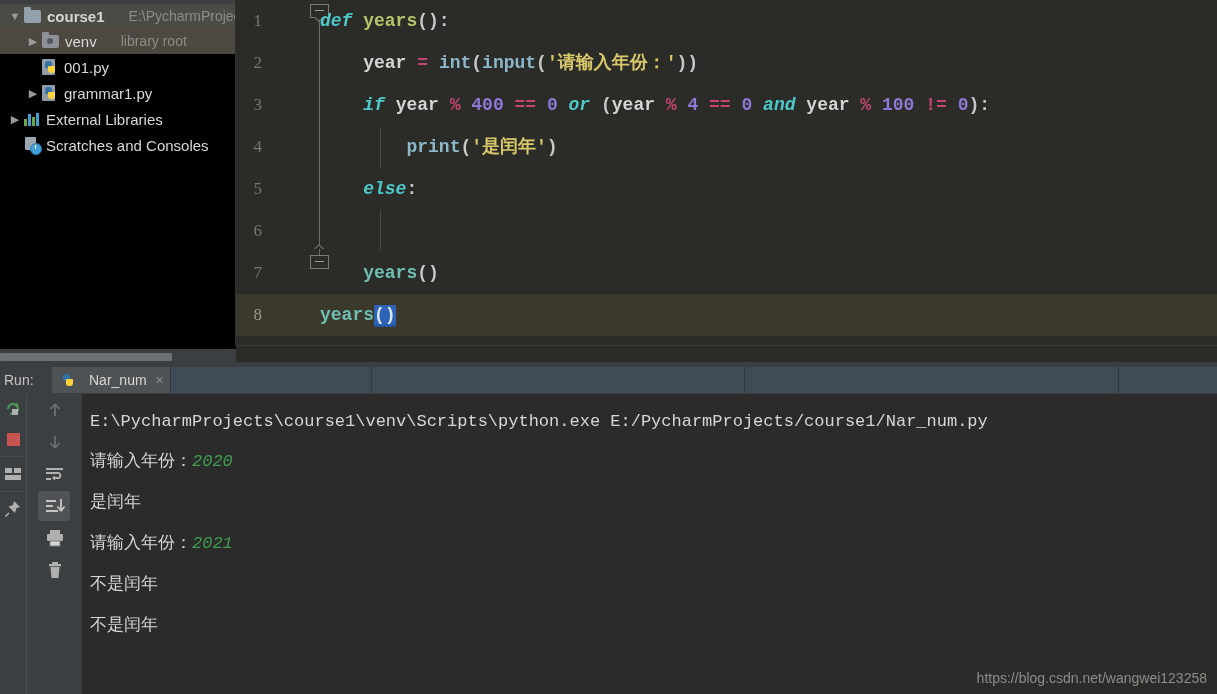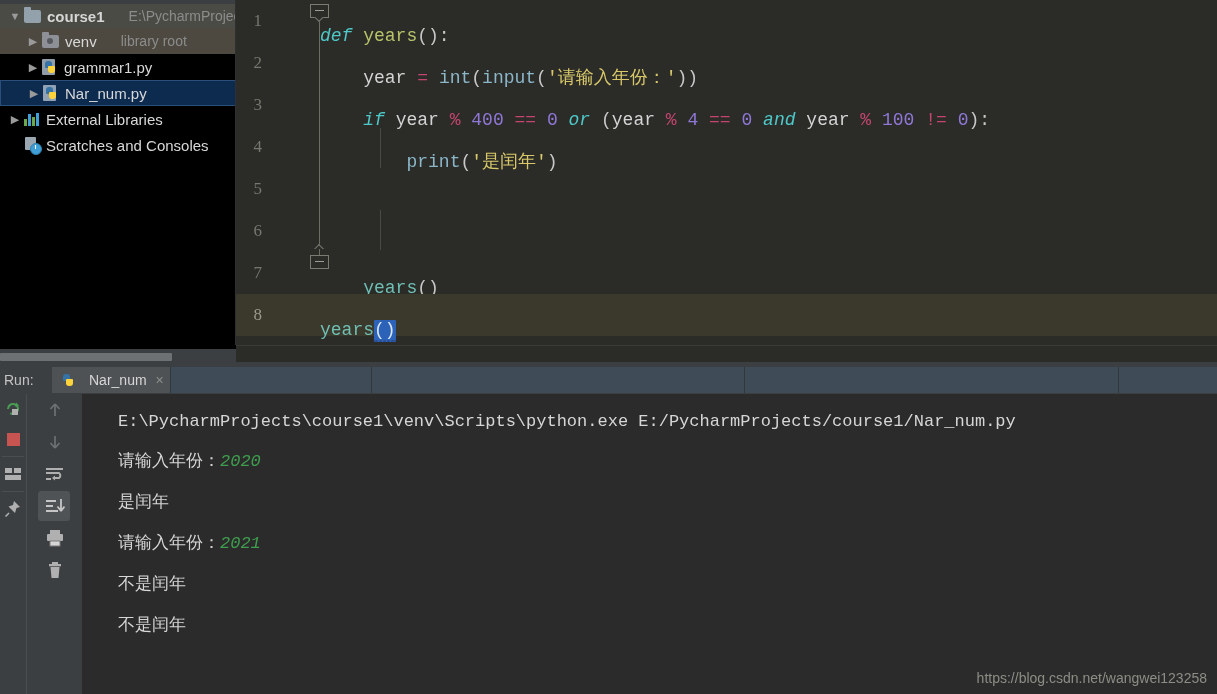--- a/index.html
+++ b/index.html
@@ -73,21 +73,21 @@
     position:absolute;left:0;top:0;width:84px;height:345px;background:#2b2b28;
   }
   .code-line{
     position:relative;height:42px;line-height:42px;white-space:pre;
     font-family:"Liberation Mono","DejaVu Sans Mono",monospace;font-size:18px;
   }
   .code-line .num{
     position:absolute;left:0;top:0;width:26px;text-align:right;
     color:#77776f;font-size:17px;font-family:"Liberation Serif",serif;
   }
-  .code-line .txt{position:absolute;left:84px;top:15px;}
+  .code-line .txt{position:absolute;left:84px;top:0;font-weight:bold;}
   .code-line.cur{background:#3b382c;}
   .code-line.cur .num{color:#9a9a8c;}
 
   
   .indent-guide{position:absolute;width:1px;background:#4a4a44;}
 
   
   .fold{
     position:absolute;left:74px;width:21px;height:21px;
   }
@@ -157,21 +157,21 @@
   .tb-btn2.active .hl{position:absolute;left:11px;top:1px;width:32px;height:30px;background:#4f5355;border-radius:3px;}
   .tb-sep{width:22px;height:1px;background:#4b4e50;margin:2px 2px;}
 
   .console{
     position:absolute;left:84px;top:0;right:0;bottom:0;background:#2b2b2b;
     padding:9px 0 0 6px;box-sizing:border-box;overflow:hidden;
   }
   .cline{
     height:41px;line-height:41px;white-space:pre;
     font-family:"Liberation Mono","DejaVu Sans Mono",monospace;
-    font-size:17px;color:#d6d6d6;margin-left:28px;
+    font-size:17px;color:#d6d6d6;
   }
   .cline.first{height:38px;line-height:38px;}
   .cin{color:#3e9e4e;font-style:italic;}
 
   .watermark{
     position:absolute;right:10px;bottom:8px;font-size:14px;color:#8d8d86;
     font-family:"Liberation Sans",sans-serif;
     text-align:right;
   }
 
@@ -192,38 +192,38 @@
           <span class="arrow down ind1"></span>
           <span class="ic ic-folder"></span>
           <span class="lbl-bold">course1</span>
           <span class="lbl-dim">E:\PycharmProjec</span>
         </div>
         <div class="tree-row r-venv">
           <span class="arrow right ind2"></span>
           <span class="ic ic-folder-venv"></span>
           <span class="lbl-white">venv</span>
           <span class="lbl-dim">library root</span>
+        </div>
+        <div class="tree-row ">
+          <span class="arrow blank ind2"></span>
+          <span class="ic ic-py">
+            <span class="pg"></span>
+            <span class="pb"></span>
+            <span class="py2"></span>
+          </span>
+          <span class="lbl-white">001.py</span>
         </div>
         <div class="tree-row ">
           <span class="arrow right ind2"></span>
           <span class="ic ic-py">
             <span class="pg"></span>
             <span class="pb"></span>
             <span class="py2"></span>
           </span>
           <span class="lbl-white">grammar1.py</span>
-        </div>
-        <div class="tree-row r-sel">
-          <span class="arrow right ind2"></span>
-          <span class="ic ic-py">
-            <span class="pg"></span>
-            <span class="pb"></span>
-            <span class="py2"></span>
-          </span>
-          <span class="lbl-white">Nar_num.py</span>
         </div>
         <div class="tree-row ">
           <span class="arrow right ind1"></span>
           <span class="ic ic-libs">
             <i style="height:7px"></i>
             <i style="height:12px;background:#3f9fd6"></i>
             <i style="height:9px"></i>
             <i style="height:13px;background:#3f9fd6"></i>
           </span>
           <span class="lbl-white">External Libraries</span>
@@ -256,21 +256,21 @@
         <div class="tip"></div>
     </div>
 
     <div class="indent-guide" style="left:144px;top:128px;height:40px;"></div>
     <div class="indent-guide" style="left:144px;top:210px;height:40px;"></div>
     <div id="code-host" style="position:absolute;left:0;top:0;width:981px;">
         <div class="code-line"><span class="num">1</span><span class="txt"><span class="kw">def</span><span class="punc"> </span><span class="fn">years</span><span class="punc">()</span><span class="punc">:</span></span></div>
         <div class="code-line"><span class="num">2</span><span class="txt"><span class="punc">    </span><span class="ident">year</span><span class="punc"> </span><span class="op">=</span><span class="punc"> </span><span class="builtin">int</span><span class="punc">(</span><span class="builtin">input</span><span class="punc">(</span><span class="str">'请输入年份：'</span><span class="punc">))</span></span></div>
         <div class="code-line"><span class="num">3</span><span class="txt"><span class="punc">    </span><span class="kw">if</span><span class="punc"> </span><span class="ident">year</span><span class="punc"> </span><span class="op">%</span><span class="punc"> </span><span class="num-lit">400</span><span class="punc"> </span><span class="op">==</span><span class="punc"> </span><span class="num-lit">0</span><span class="punc"> </span><span class="kw">or</span><span class="punc"> (</span><span class="ident">year</span><span class="punc"> </span><span class="op">%</span><span class="punc"> </span><span class="num-lit">4</span><span class="punc"> </span><span class="op">==</span><span class="punc"> </span><span class="num-lit">0</span><span class="punc"> </span><span class="kw">and</span><span class="punc"> </span><span class="ident">year</span><span class="punc"> </span><span class="op">%</span><span class="punc"> </span><span class="num-lit">100</span><span class="punc"> </span><span class="op">!=</span><span class="punc"> </span><span class="num-lit">0</span><span class="punc">):</span></span></div>
         <div class="code-line"><span class="num">4</span><span class="txt"><span class="punc">        </span><span class="builtin">print</span><span class="punc">(</span><span class="str">'是闰年'</span><span class="punc">)</span></span></div>
-        <div class="code-line"><span class="num">5</span></div>
+        <div class="code-line"><span class="num">5</span><span class="txt"><span class="punc">    </span><span class="kw">else</span><span class="punc">:</span></span></div>
         <div class="code-line"><span class="num">6</span></div>
         <div class="code-line"><span class="num">7</span><span class="txt"><span class="punc">    </span><span class="callname">years</span><span class="punc">()</span></span></div>
         <div class="code-line cur"><span class="num">8</span><span class="txt"><span class="callname">years</span><span class="sel-token squiggle">()</span></span></div>
       </div>
   </div>
   <div class="editor-under"></div>
   <div class="editor-under2"></div>
   <div class="bottom-div"></div>
 
   <div class="runbar">

